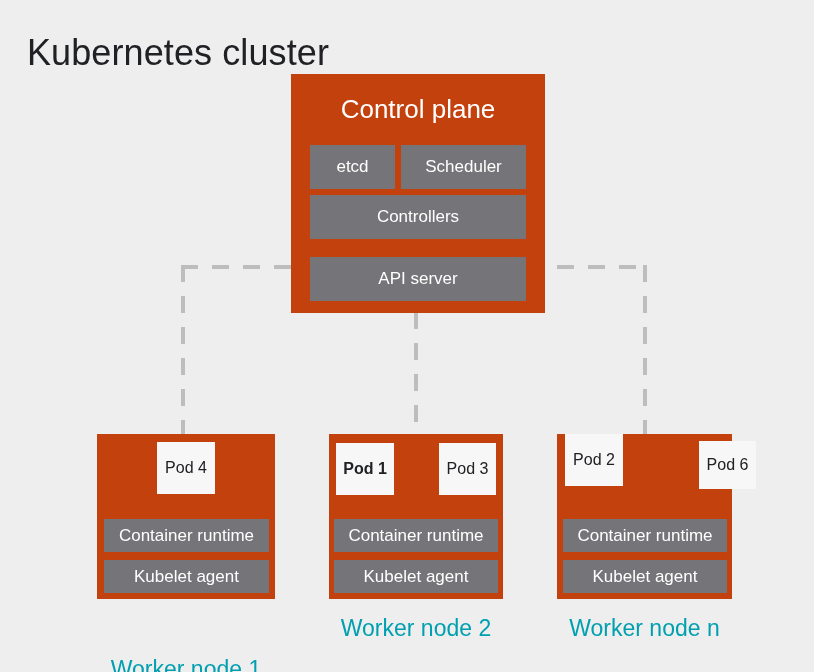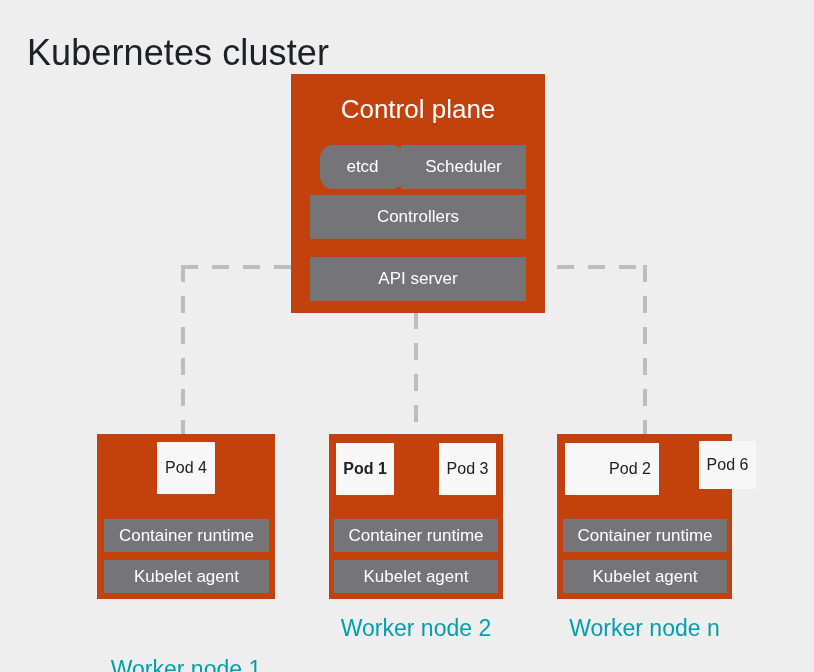--- a/index.html
+++ b/index.html
@@ -60,21 +60,21 @@
     background: #757579;
     color: #ffffff;
     display: flex;
     align-items: center;
     justify-content: center;
     font-size: 17px;
     white-space: nowrap;
     box-sizing: border-box;
   }
 
-  #cp-etcd      { left: 320px; top: 145px; width: 85px;  height: 44px; border-radius: 13px; }
+  #cp-etcd      { left: 310px; top: 145px; width: 85px;  height: 44px; }
   #cp-scheduler { left: 401px; top: 145px; width: 125px; height: 44px; text-align: right; }
   #cp-controllers { left: 310px; top: 195px; width: 216px; height: 44px; }
   #cp-apiserver   { left: 310px; top: 245px; width: 216px; height: 44px; margin-top: 12px; }
 
   
   .worker-node { top: 434px; height: 165px; }
   #worker-1 { left: 97px;  width: 178px; }
   #worker-2 { left: 329px; width: 174px; }
   #worker-3 { left: 557px; width: 175px; }
 
@@ -91,21 +91,21 @@
   }
 
   
   #pod-4 { left: 157px; top: 442px; width: 58px; height: 52px; }
 
   
   #pod-1 { left: 336px; top: 443px; width: 58px; height: 52px; font-weight: bold; }
   #pod-3 { left: 439px; top: 443px; width: 57px; height: 52px; }
 
   
-  #pod-2 { left: 565px; top: 443px; width: 58px; height: 52px; padding-left: 36px; }
+  #pod-2 { left: 565px; top: 434px; width: 58px; height: 52px; }
   #pod-6 { left: 699px; top: 441px; width: 57px; height: 48px; }
 
   
   #w1-runtime { left: 104px; top: 519px; width: 165px; height: 33px; }
   #w1-kubelet { left: 104px; top: 560px; width: 165px; height: 33px; }
   #w2-runtime { left: 334px; top: 519px; width: 164px; height: 33px; }
   #w2-kubelet { left: 334px; top: 560px; width: 164px; height: 33px; }
   #w3-runtime { left: 563px; top: 519px; width: 164px; height: 33px; }
   #w3-kubelet { left: 563px; top: 560px; width: 164px; height: 33px; }
 

